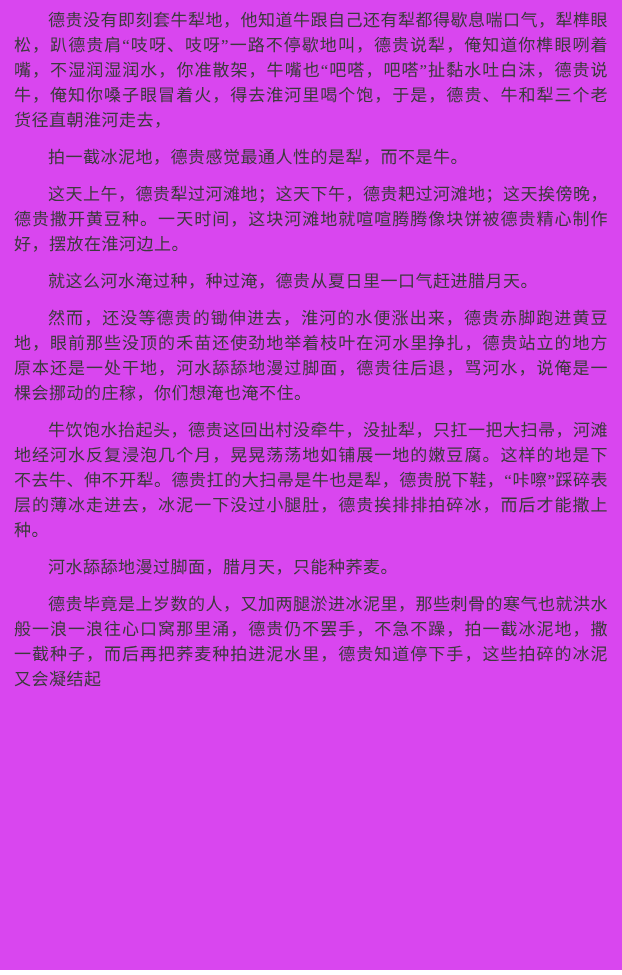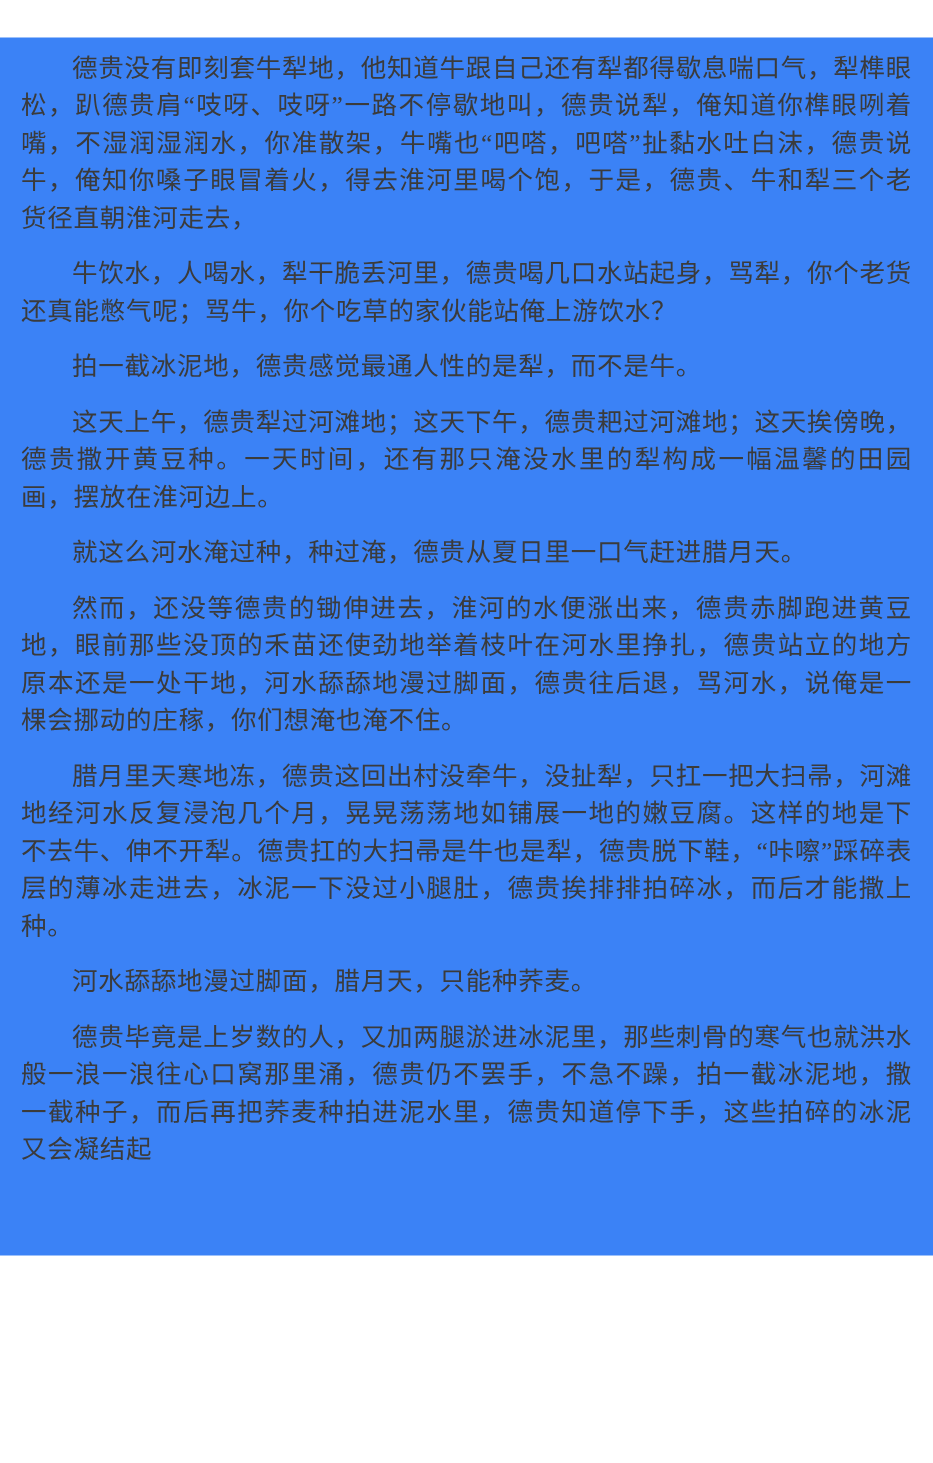--- a/index.html
+++ b/index.html
@@ -9,42 +9,40 @@
   body {
     width: 622px;
     height: 975px;
     overflow: hidden;
     background: #ffffff;
     font-family: "Liberation Serif", serif;
   }
   .page {
     box-sizing: border-box;
     width: 622px;
-    height: 812px;
+    height: 970px;
     padding: 8px 14px 0 14px;
-    background: #3b82f6;
-    margin-top: 25px;
+    background: #d946ef;
   }
   .page p {
     margin: 0 0 12px 0;
     font-size: 17px;
     line-height: 25px;
     letter-spacing: 0.5px;
     color: #3b3b3b;
     text-indent: 2em;
     text-align: justify;
     text-justify: inter-ideograph;
   }
 </style>
 </head>
 <body>
 
 <main class="page">
   <p>德贵没有即刻套牛犁地，他知道牛跟自己还有犁都得歇息喘口气，犁榫眼松，趴德贵肩“吱呀、吱呀”一路不停歇地叫，德贵说犁，俺知道你榫眼咧着嘴，不湿润湿润水，你准散架，牛嘴也“吧嗒，吧嗒”扯黏水吐白沫，德贵说牛，俺知你嗓子眼冒着火，得去淮河里喝个饱，于是，德贵、牛和犁三个老货径直朝淮河走去，</p>
-  <p>牛饮水，人喝水，犁干脆丢河里，德贵喝几口水站起身，骂犁，你个老货还真能憋气呢；骂牛，你个吃草的家伙能站俺上游饮水？</p>
   <p>拍一截冰泥地，德贵感觉最通人性的是犁，而不是牛。</p>
-  <p>这天上午，德贵犁过河滩地；这天下午，德贵耙过河滩地；这天挨傍晚，德贵撒开黄豆种。一天时间，还有那只淹没水里的犁构成一幅温馨的田园画，摆放在淮河边上。</p>
+  <p>这天上午，德贵犁过河滩地；这天下午，德贵耙过河滩地；这天挨傍晚，德贵撒开黄豆种。一天时间，这块河滩地就喧喧腾腾像块饼被德贵精心制作好，摆放在淮河边上。</p>
   <p>就这么河水淹过种，种过淹，德贵从夏日里一口气赶进腊月天。</p>
   <p>然而，还没等德贵的锄伸进去，淮河的水便涨出来，德贵赤脚跑进黄豆地，眼前那些没顶的禾苗还使劲地举着枝叶在河水里挣扎，德贵站立的地方原本还是一处干地，河水舔舔地漫过脚面，德贵往后退，骂河水，说俺是一棵会挪动的庄稼，你们想淹也淹不住。</p>
-  <p>腊月里天寒地冻，德贵这回出村没牵牛，没扯犁，只扛一把大扫帚，河滩地经河水反复浸泡几个月，晃晃荡荡地如铺展一地的嫩豆腐。这样的地是下不去牛、伸不开犁。德贵扛的大扫帚是牛也是犁，德贵脱下鞋，“咔嚓”踩碎表层的薄冰走进去，冰泥一下没过小腿肚，德贵挨排排拍碎冰，而后才能撒上种。</p>
+  <p>牛饮饱水抬起头，德贵这回出村没牵牛，没扯犁，只扛一把大扫帚，河滩地经河水反复浸泡几个月，晃晃荡荡地如铺展一地的嫩豆腐。这样的地是下不去牛、伸不开犁。德贵扛的大扫帚是牛也是犁，德贵脱下鞋，“咔嚓”踩碎表层的薄冰走进去，冰泥一下没过小腿肚，德贵挨排排拍碎冰，而后才能撒上种。</p>
   <p>河水舔舔地漫过脚面，腊月天，只能种荞麦。</p>
   <p>德贵毕竟是上岁数的人，又加两腿淤进冰泥里，那些刺骨的寒气也就洪水般一浪一浪往心口窝那里涌，德贵仍不罢手，不急不躁，拍一截冰泥地，撒一截种子，而后再把荞麦种拍进泥水里，德贵知道停下手，这些拍碎的冰泥又会凝结起</p>
 </main>
 
 </body></html>

